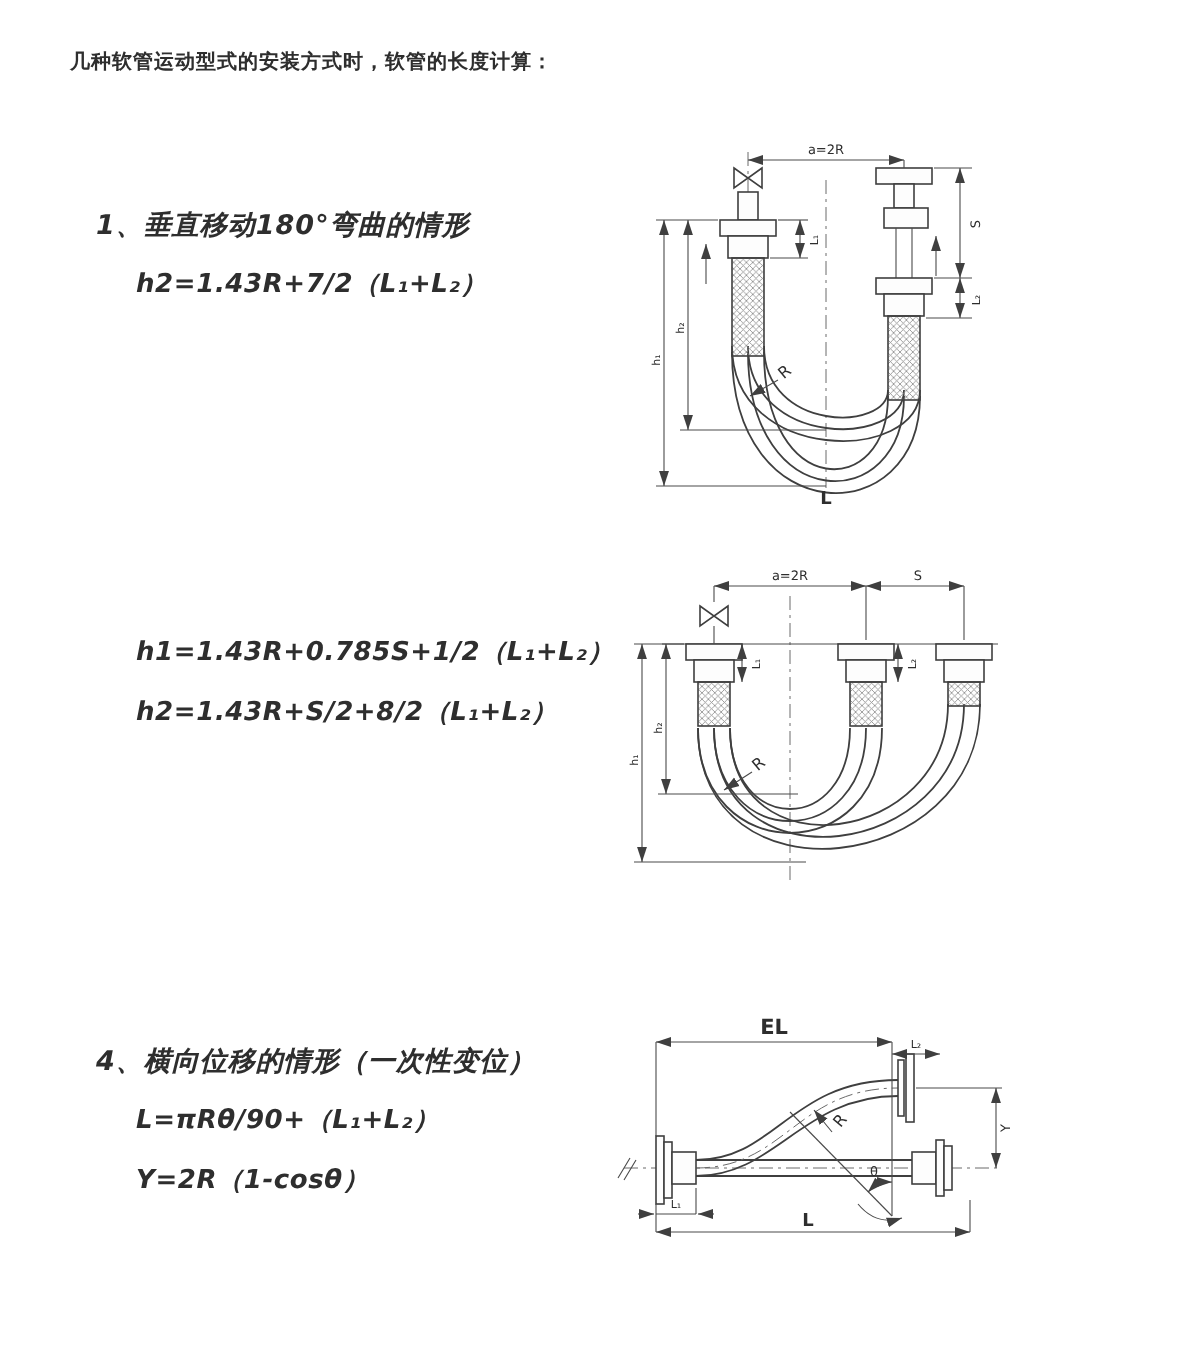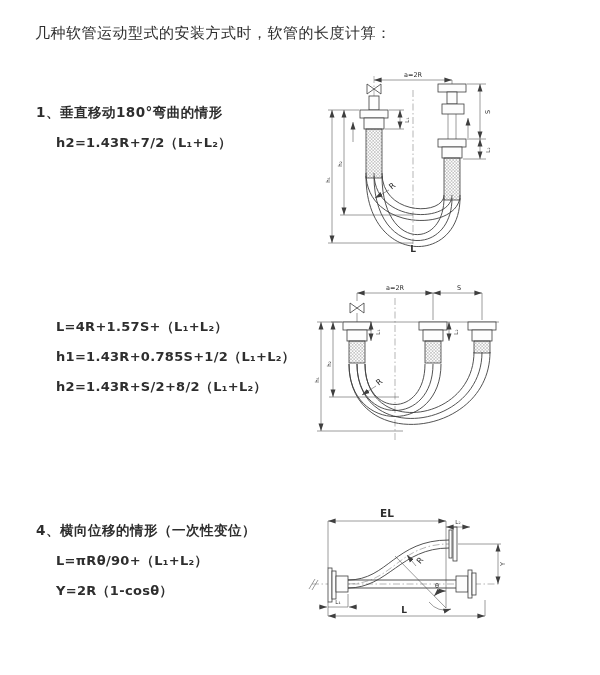--- a/index.html
+++ b/index.html
@@ -1,19 +1,19 @@
 <!DOCTYPE html>
 <html><head>
 <meta charset="utf-8">
 <style>
   html,body{margin:0;padding:0;background:#fff;}
   .page{position:relative;width:600px;height:675px;background:#ffffff;overflow:hidden;
         font-family:"DejaVu Sans","Liberation Sans",sans-serif;color:#2e2e2e;}
-  .title{position:absolute;left:35px;top:24px;font-size:15px;font-weight:normal;letter-spacing:0.5px;text-align:right;}
-  .sec{position:absolute;left:36px;}
+  .title{position:absolute;left:35px;top:24px;font-size:10px;font-weight:bold;letter-spacing:0.5px;text-align:right;}
+  .sec{position:absolute;left:48px;font-style:italic;}
   .sec-heading{font-size:13.5px;font-weight:bold;letter-spacing:0.5px;margin-bottom:6px;}
   .formula{font-size:13px;font-weight:600;line-height:30px;padding-left:20px;letter-spacing:0.3px;white-space:nowrap;}
   .diagram{position:absolute;}
   svg .ln{stroke:#3f3f3f;stroke-width:0.9;fill:none}
   svg .tn{stroke:#4a4a4a;stroke-width:0.55;fill:none}
   svg .dim{stroke:#4a4a4a;stroke-width:0.55;fill:none}
   svg .cl{stroke:#6a6a6a;stroke-width:0.5;fill:none;stroke-dasharray:7 2.5 1.5 2.5}
   svg .fit{fill:#fdfdfd;stroke:#3f3f3f;stroke-width:0.8}
   svg .valve{fill:#ffffff;stroke:#3f3f3f;stroke-width:0.8}
   svg text{font-family:"DejaVu Sans","Liberation Sans",sans-serif;fill:#2e2e2e;}
@@ -29,21 +29,20 @@
 <div class="page">
 
   <div class="title">几种软管运动型式的安装方式时，软管的长度计算：</div>
 
   <section class="sec" style="top:104px">
     <div class="sec-heading">1、垂直移动180°弯曲的情形</div>
     <div class="formula">h2=1.43R+7/2（L₁+L₂）</div>
   </section>
 
   <section class="sec" style="top:312px">
-    <div class="formula">L=4R+1.57S+（L₁+L₂）</div>
     <div class="formula">h1=1.43R+0.785S+1/2（L₁+L₂）</div>
     <div class="formula">h2=1.43R+S/2+8/2（L₁+L₂）</div>
   </section>
 
   <section class="sec" style="top:522px">
     <div class="sec-heading">4、横向位移的情形（一次性变位）</div>
     <div class="formula">L=πRθ/90+（L₁+L₂）</div>
     <div class="formula">Y=2R（1-cosθ）</div>
   </section>
 

